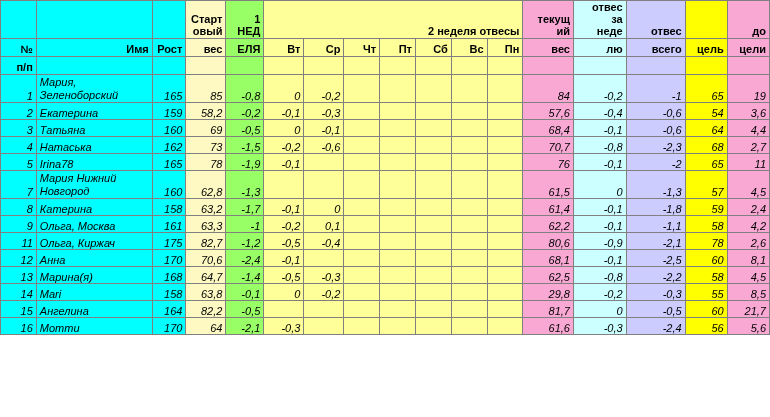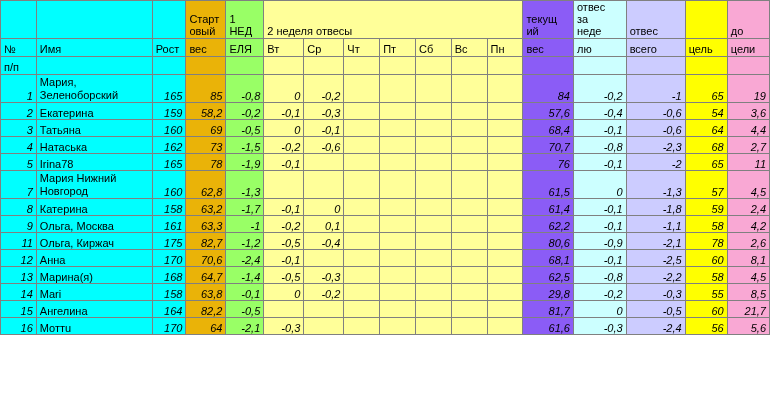--- a/index.html
+++ b/index.html
@@ -29,44 +29,44 @@
     font-size: 11px;
     font-weight: normal;
     overflow: hidden;
     white-space: nowrap;
     vertical-align: bottom;
     height: 16px;
   }
   
   tr.header td {
     vertical-align: bottom;
-    font-weight: normal;
-    text-align: left;
+    font-weight: bold;
+    text-align: right;
     white-space: normal;
     line-height: 12px;
     padding-bottom: 1px;
   }
 
   
   .c-num   { background: #00ffff; }
   .c-name  { background: #00ffff; }
   .c-rost  { background: #00ffff; }
-  .c-start { background: #eab308; }
+  .c-start { background: #fef9c3; }
   .c-w1    { background: #99ff66; }
   .c-days  { background: #ffff99; }
-  .c-cur   { background: #8b5cf6; }
+  .c-cur   { background: #f9a8d4; }
   .c-week  { background: #ccffff; }
   .c-total { background: #ccccff; }
   .c-goal  { background: #ffff00; }
   .c-togo  { background: #f9a8d4; }
 
   .right { text-align: right; }
   .italic { font-style: italic; }
 
-  td.nm { text-align: left; }
+  td.nm { font-style: italic; text-align: left; }
   td.idx { text-align: right; font-weight: bold; font-style: italic; }
 
   .merged-days { text-align: center; font-weight: bold; background: #ffff99; }
 
   .hdr-top { height: 34px; }
 </style>
 </head>
 <body>
 
 <div id="sheet">

